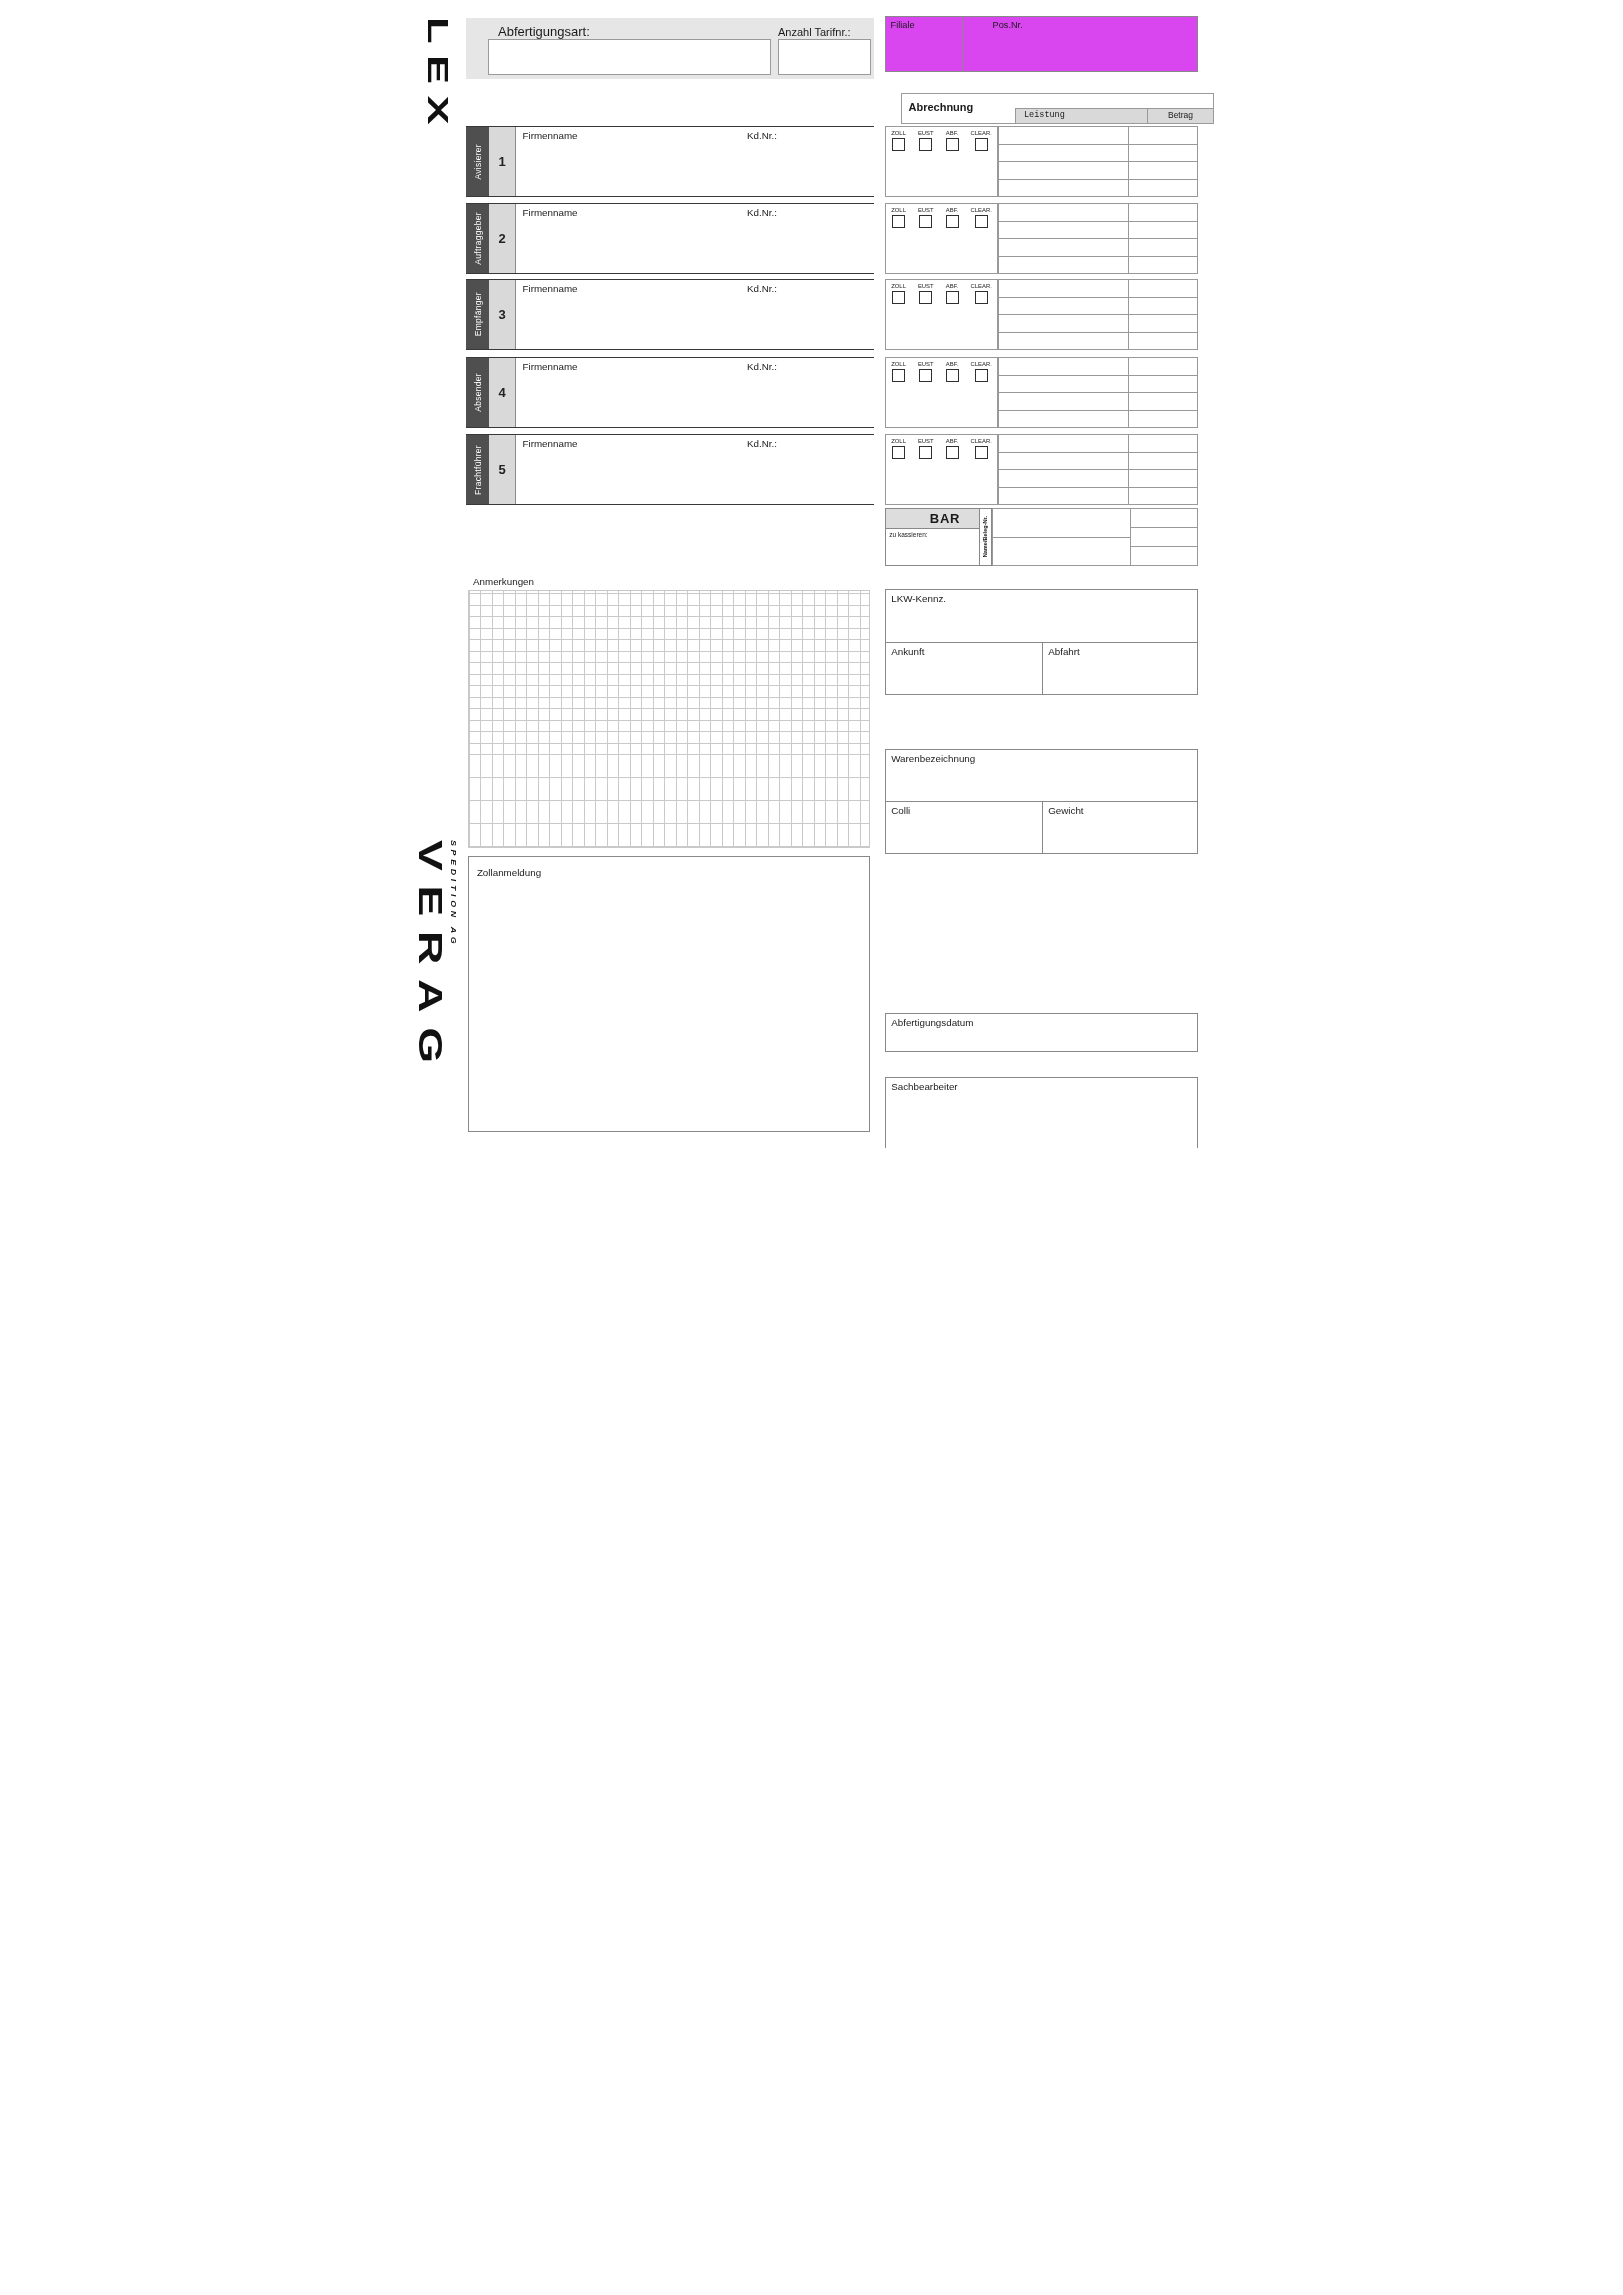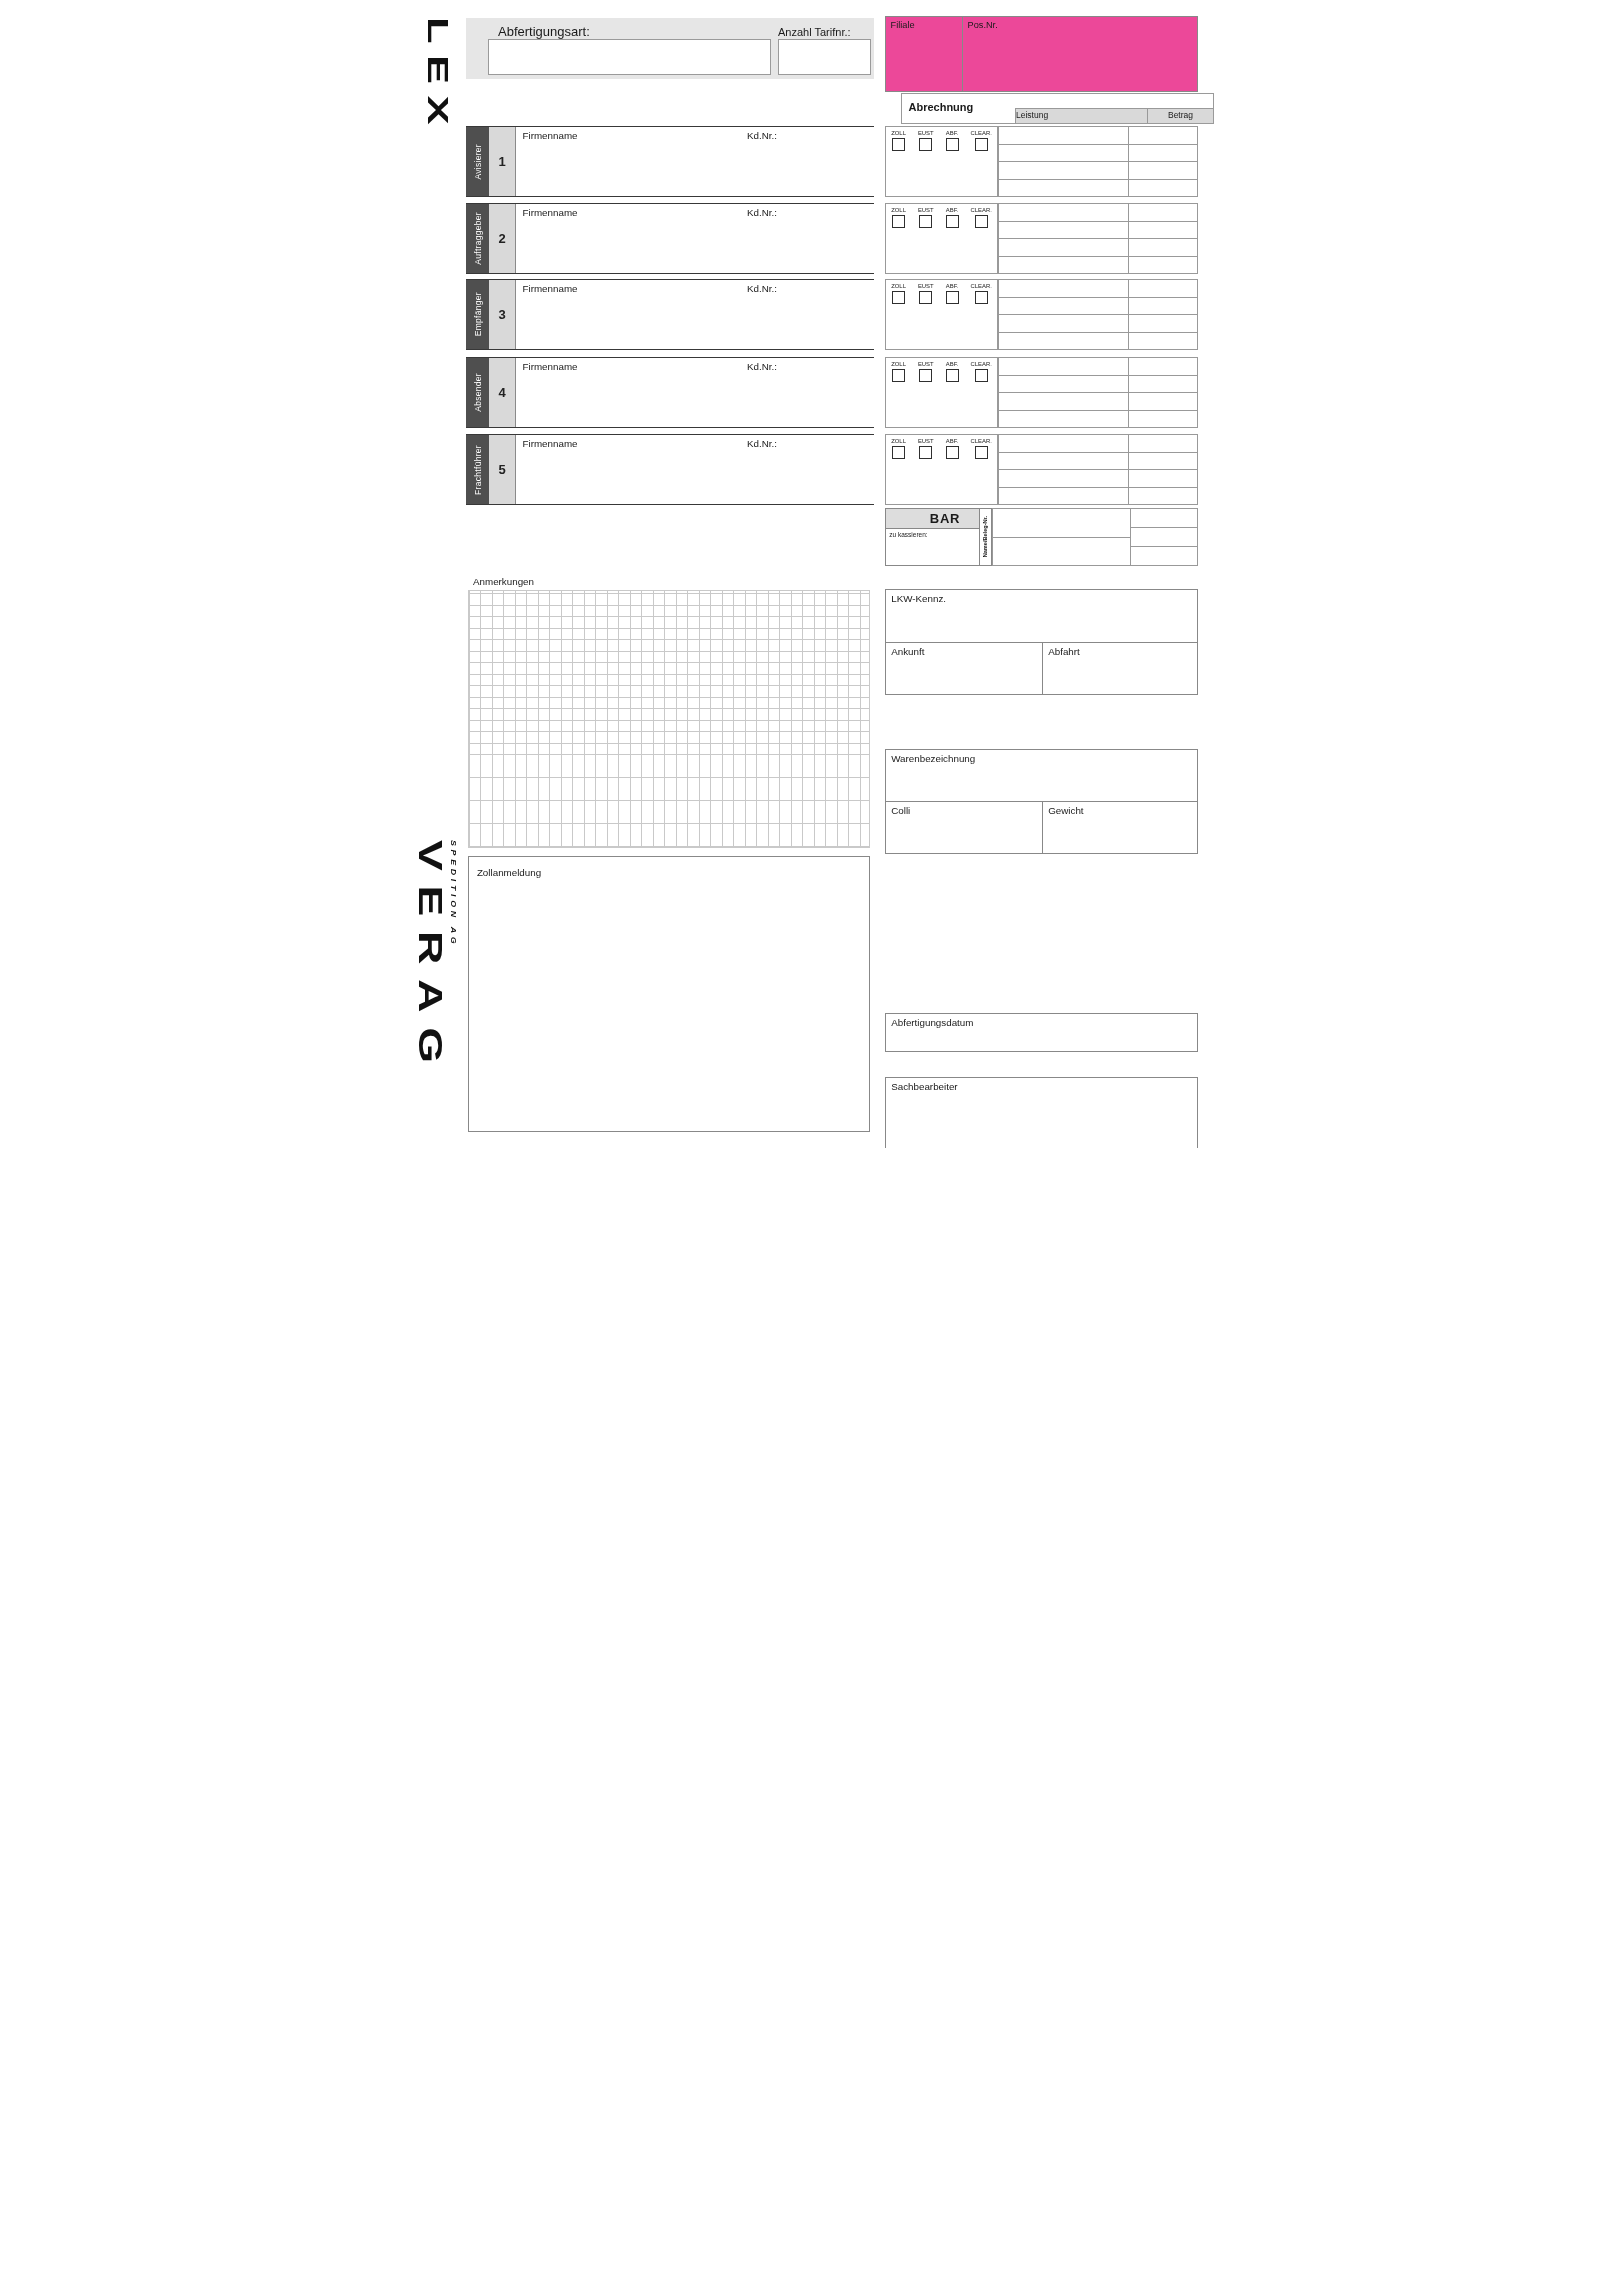--- a/index.html
+++ b/index.html
@@ -16,30 +16,30 @@
   .logo-verag .main { writing-mode:vertical-rl; font-size:33px; font-weight:900; letter-spacing:10.5px; line-height:1; transform:scaleY(1.40); transform-origin:50% 0; color:#111; }
   .logo-verag .sub { writing-mode:vertical-rl; font-size:7.9px; font-weight:bold; font-style:italic; letter-spacing:3.3px; line-height:1; margin-left:2px; transform:scaleY(1.12); transform-origin:50% 0; color:#111; }
 
   
   .top-band { left:60px; top:17.7px; width:408px; height:61px; background:#e6e6e6; }
   .abf-label { left:92px; top:23.6px; font-size:13px; }
   .anz-label { left:372px; top:25.5px; font-size:11px; }
   .abf-input { left:82px; top:39px; width:283px; height:36px; background:#fff; border:0.7px solid #9a9a9a; }
   .anz-input { left:372px; top:39px; width:93px; height:36px; background:#fff; border:0.7px solid #9a9a9a; }
 
-  .top-right-box { left:479px; top:16.4px; width:313px; height:76px; border:0.7px solid #888; display:flex; background:#ec4899; }
+  .top-right-box { left:479px; top:16.4px; width:313px; height:56px; border:0.7px solid #888; display:flex; background:#d946ef;gap:25px; }
   .filiale-cell { width:77px; border-right:0.7px solid #888; position:relative; }
   .posnr-cell { flex:1; position:relative; }
   .cell-lab { position:absolute; left:4.6px; top:2.6px; font-size:9.2px; }
 
   
   .abr-block { left:479px; top:93px; width:313px; height:31px; border:0.7px solid #9a9a9a; background:#fff;margin-left:16px; }
   .abr-title { position:absolute; left:6.5px; top:7.2px; font-size:11px; font-weight:600; }
   .abr-heads { position:absolute; left:113px; right:0; bottom:0; height:15px; background:#d9d9d9; border-top:0.7px solid #999; border-left:0.7px solid #999; display:flex; font-size:8.5px; line-height:13.7px; }
-  .abr-heads .lh { width:131px; padding-left:0; }
+  .abr-heads .lh { width:131px; padding-left:8px;font-family:Liberation Mono, monospace; }
   .abr-heads .bh { flex:1; border-left:0.7px solid #999; text-align:center; }
 
   
   .prow { position:absolute; left:60px; width:732px; height:71px; }
   .prow-left { position:absolute; left:0; top:0; width:408px; height:71px; display:flex; border-top:1.3px solid #383838; border-bottom:1.3px solid #383838; background:#d9d9d9; }
   .role-bar { width:23px; background:#4f4f4f; color:#fff; display:flex; align-items:center; justify-content:center; }
   .role-bar span { font-size:8.5px; letter-spacing:0.3px; }
   .num-cell { width:26px; display:flex; align-items:center; justify-content:center; font-size:13px; font-weight:bold; color:#222; }
   .firm-box { flex:1; background:#fff; border-left:0.7px solid #8a8a8a; position:relative; }
   .flab { position:absolute; left:6.5px; top:2.6px; font-size:9.8px; }

